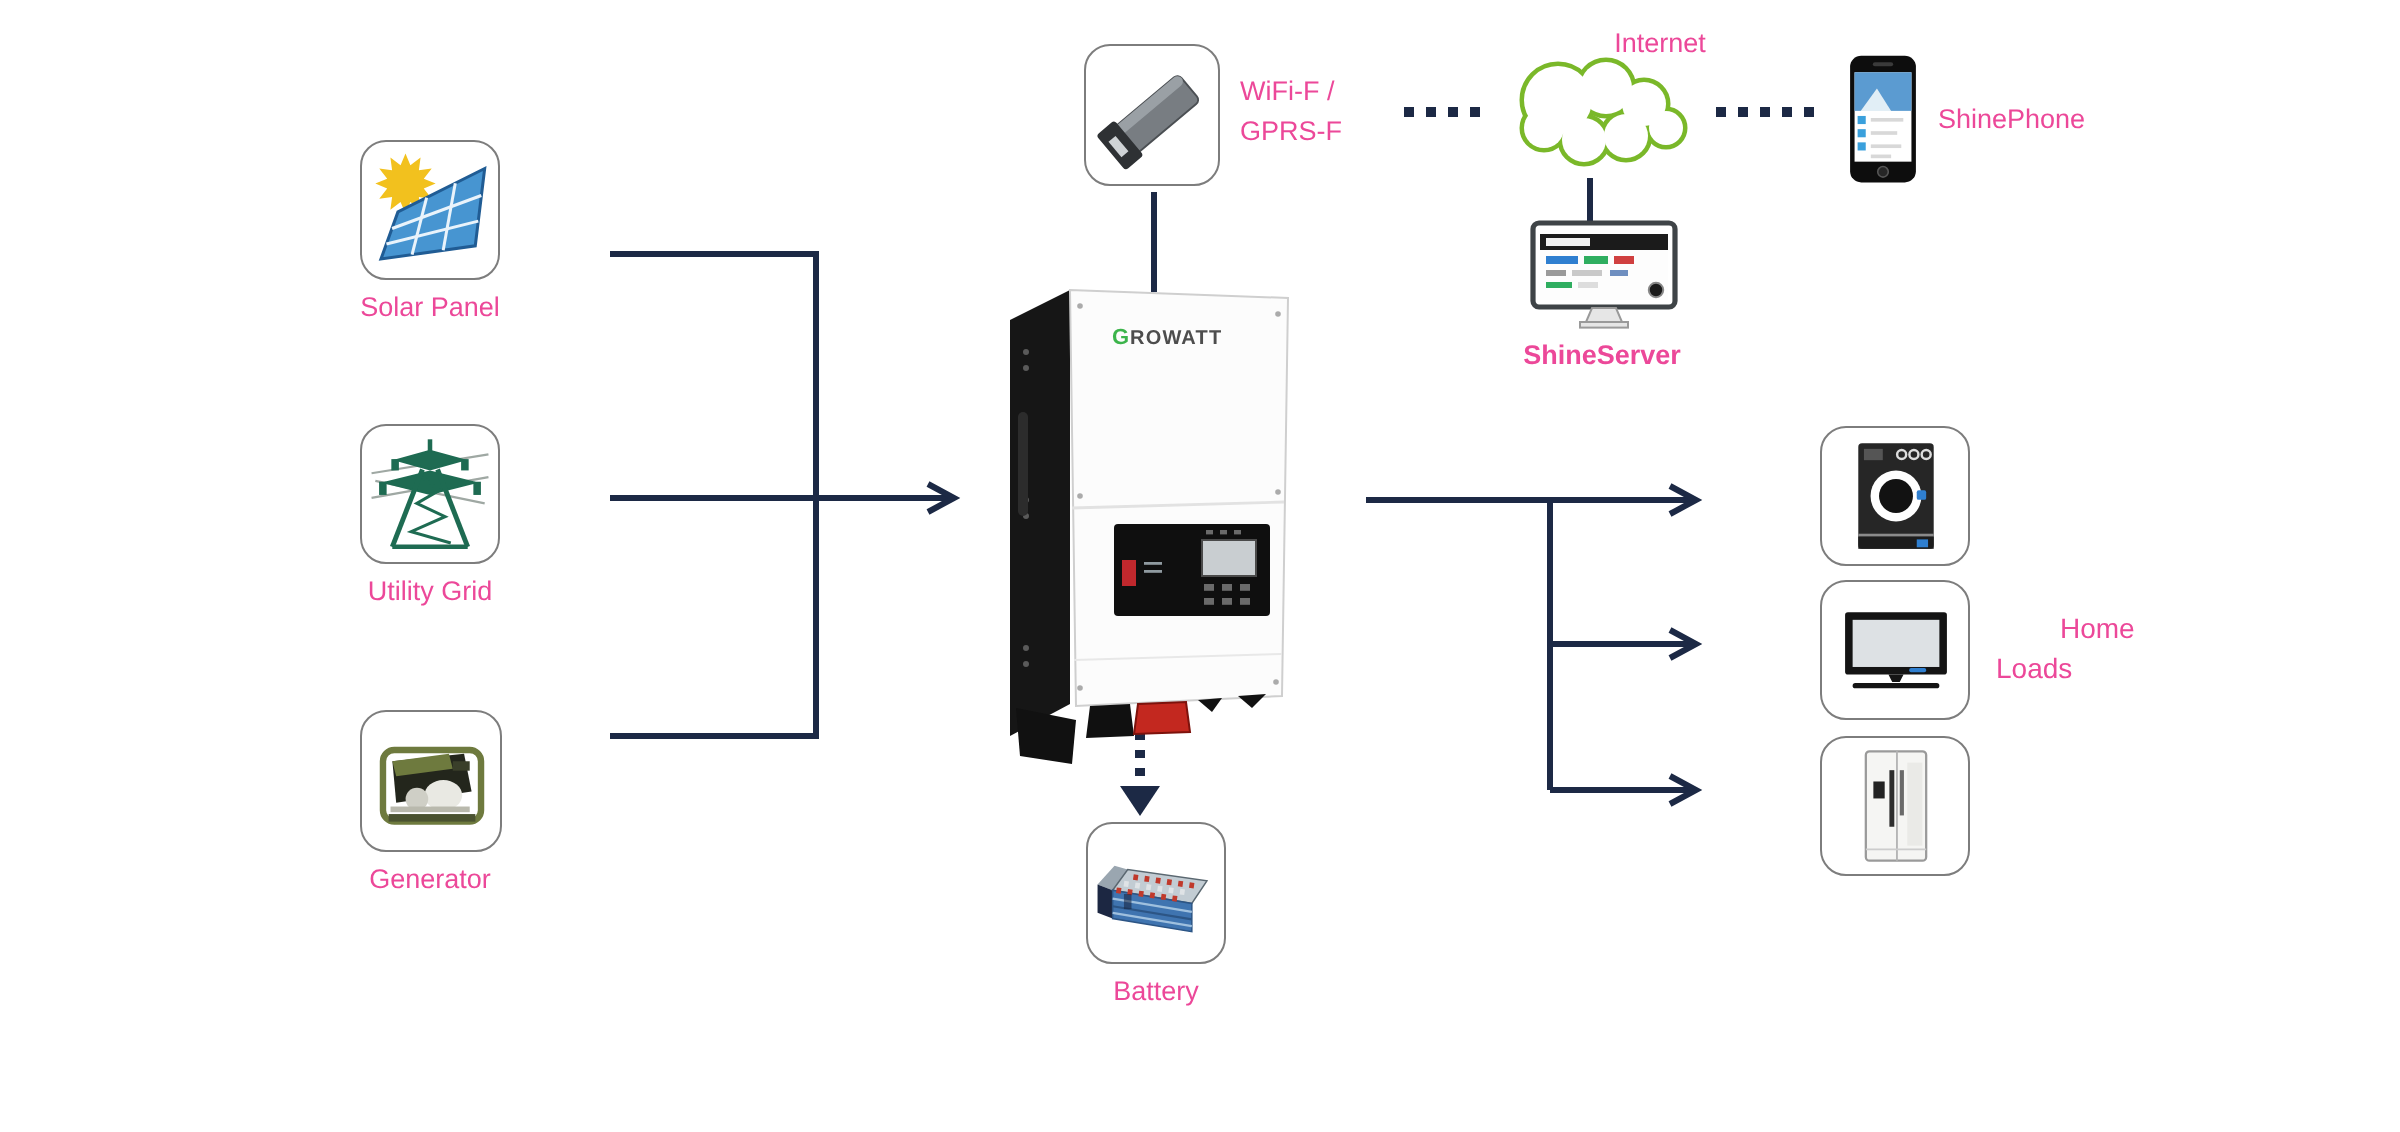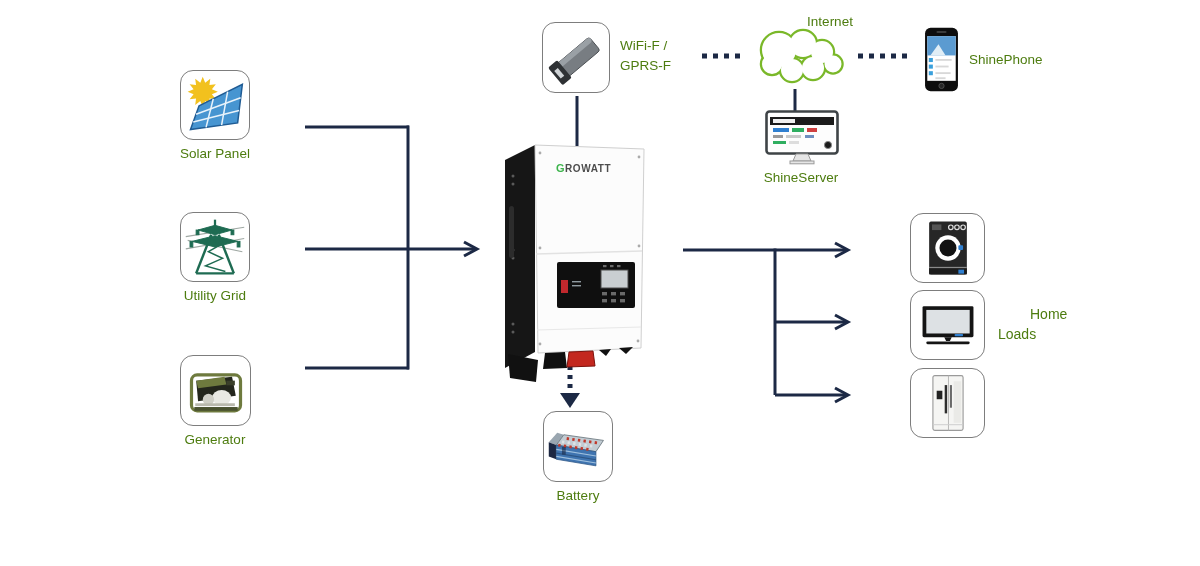--- a/index.html
+++ b/index.html
@@ -5,21 +5,21 @@
   html,body{margin:0;padding:0;background:#fff;}
   .canvas{
     position:relative;width:1200px;height:566px;background:#ffffff;
     font-family:"Liberation Sans", sans-serif;overflow:hidden;
   }
   .node-box{
     position:absolute;background:#fff;border:1.6px solid #7d7d7d;border-radius:13px;
     box-sizing:border-box;display:flex;align-items:center;justify-content:center;
   }
   .label{
-    position:absolute;color:#4d7c0f;font-size:13.5px;line-height:1.15;
+    position:absolute;color:#ec4899;font-size:13.5px;line-height:1.15;
     text-align:center;white-space:nowrap;
   }
   .label.left{text-align:right;}
   .title{
     position:absolute;left:440px;top:525px;width:300px;text-align:center;
     font-size:18px;font-weight:600;color:#000;
   }
   svg{display:block;}
   .wires{position:absolute;left:0;top:0;z-index:1;}
   .node-box,.label,.title,.freefloat{z-index:2;}
@@ -243,21 +243,21 @@
       <rect x="8" y="25" width="10" height="3" fill="#9a9a9a"></rect>
       <rect x="21" y="25" width="15" height="3" fill="#c9c9c9"></rect>
       <rect x="40" y="25" width="9" height="3" fill="#6f8fc0"></rect>
       <rect x="8" y="31" width="13" height="3" fill="#2fae60"></rect>
       <rect x="24" y="31" width="10" height="3" fill="#dddddd"></rect>
       <circle cx="63" cy="35" r="3.6" fill="#1b1b1b" stroke="#888" stroke-width="1"></circle>
       <polygon points="31,44 43,44 46,51 28,51" fill="#e6e6e6" stroke="#9a9a9a" stroke-width="1"></polygon>
       <rect x="25" y="51" width="24" height="2.8" fill="#e6e6e6" stroke="#9a9a9a" stroke-width="1"></rect>
     </svg>
   </div>
-  <div class="label" style="left:755px;top:170px;width:92px;">ShineServer</div>
+  <div class="label" style="left:755px;top:170px;width:92px;font-weight:bold;">ShineServer</div>
 
   <div class="node-box" style="left:910px;top:213px;width:75px;height:70px;">
     <svg width="66" height="66" viewBox="0 0 70 70">
       <rect x="15" y="7" width="40" height="56" rx="2" fill="#262626"></rect>
       <rect x="18" y="10" width="10" height="6" fill="#555"></rect>
       <g stroke="#dddddd" stroke-width="1.3" fill="none">
         <circle cx="38" cy="13" r="2.4"></circle>
           <circle cx="44.5" cy="13" r="2.4"></circle>
           <circle cx="51" cy="13" r="2.4"></circle>
       </g>

